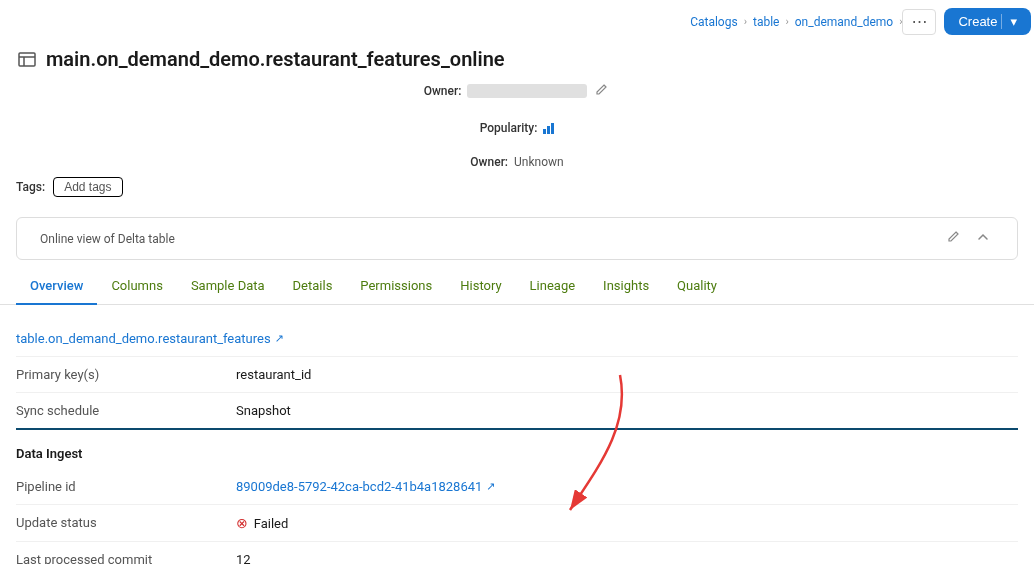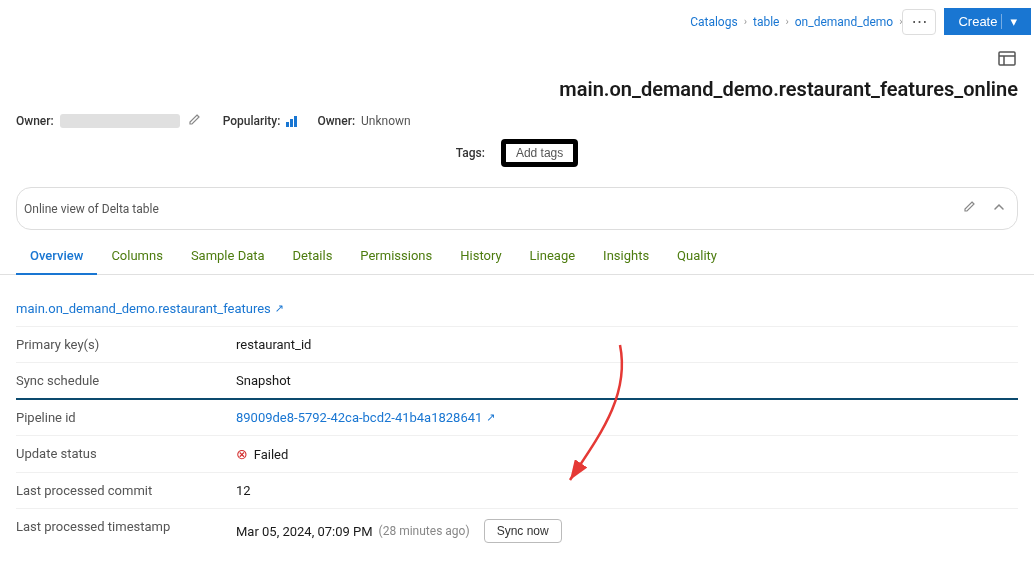--- a/index.html
+++ b/index.html
@@ -3,38 +3,38 @@
   <meta charset="utf-8">
   <style>
     * { box-sizing: border-box; margin: 0; padding: 0; }
     body { font-family: -apple-system, BlinkMacSystemFont, 'Segoe UI', Roboto, sans-serif; font-size: 13px; color: #1a1a1a; background: #fff; }
 
     .top-bar { display: flex; align-items: center; justify-content: flex-end; padding: 8px 3px; }
     .breadcrumb { display: flex; align-items: center; gap: 6px; font-size: 12px; color: #555; }
     .breadcrumb a { color: #1976d2; text-decoration: none; }
     .breadcrumb-sep { color: #999; font-size: 11px; }
     .top-actions { display: flex; align-items: center; gap: 8px; }
-    .create-btn { background: #1976d2; color: #fff; border: none; border-radius: 0; padding: 6px 14px; font-size: 13px; cursor: pointer; display: flex; align-items: center; gap: 4px; }
+    .create-btn { background: #1976d2; color: #fff; border: none; border-radius: 8px; padding: 6px 14px; font-size: 13px; cursor: pointer; display: flex; align-items: center; gap: 4px; }
     .create-btn-caret { border-left: 1px solid rgba(255,255,255,0.4); padding-left: 8px; }
     .more-btn { background: none; border: 1px solid #ddd; border-radius: 4px; padding: 4px 8px; cursor: pointer; color: #555; font-size: 16px; line-height: 1; }
 
     .page-header { padding: 4px 16px 10px; }
-    .page-title-row { display: flex; align-items: flex-end; gap: 8px; margin-bottom: 10px; flex-direction: column; }
+    .page-title-row { display: flex; align-items: center; gap: 8px; margin-bottom: 10px; }
     .table-icon { width: 22px; height: 22px; display: flex; align-items: center; justify-content: center; }
     .page-title { font-size: 20px; font-weight: 600; color: #1a1a1a; }
-    .meta-row { display: flex; align-items: center; gap: 20px; margin-bottom: 8px; }
+    .meta-row { display: flex; align-items: center; gap: 20px; margin-bottom: 8px; flex-direction: column; }
     .meta-item { display: flex; align-items: center; gap: 6px; font-size: 12px; color: #555; }
     .meta-label { font-weight: 500; color: #333; }
     .owner-placeholder { width: 120px; height: 14px; background: #e0e0e0; border-radius: 3px; display: inline-block; }
     .edit-icon-btn { background: none; border: none; cursor: pointer; color: #888; padding: 2px; }
-    .tags-row { display: flex; align-items: center; gap: 16px; margin-bottom: 10px; justify-content: center; }
+    .tags-row { display: flex; align-items: center; gap: 8px; margin-bottom: 10px; }
     .tags-label { font-size: 12px; font-weight: 500; color: #333; }
-    .add-tags-btn { border: 5px solid #000000; background: #fff; color: #555; border-radius: 4px; padding: 2px 10px; font-size: 12px; cursor: pointer; }
-
-    .info-box { border: 1px solid #ddd; border-radius: 15px; margin: 0 16px 0; display: flex; align-items: center; justify-content: space-between; padding: 10px 7px; }
+    .add-tags-btn { border: 1px solid #000000; background: #fff; color: #555; border-radius: 4px; padding: 2px 10px; font-size: 12px; cursor: pointer; }
+
+    .info-box { border: 1px solid #ddd; border-radius: 6px; margin: 0 16px 0; display: flex; align-items: center; justify-content: space-between; padding: 10px 23px; }
     .info-box-text { font-size: 12px; color: #555; }
     .info-box-actions { display: flex; align-items: center; gap: 8px; }
     .icon-btn { background: none; border: none; cursor: pointer; color: #888; padding: 2px 4px; font-size: 14px; }
 
     .tabs { display: flex; border-bottom: 1px solid #e0e0e0; padding: 0 16px; margin-top: 8px; }
     .tab { padding: 10px 14px; font-size: 13px; color: #4d7c0f; cursor: pointer; border-bottom: 2px solid transparent; margin-bottom: -1px; text-decoration: none; }
     .tab.active { color: #1976d2; border-bottom-color: #1976d2; font-weight: 500; }
 
     .content { padding: 16px 16px; position: relative; }
     .field-row { display: flex; align-items: flex-start; padding: 10px 0; border-bottom: 1px solid #f0f0f0; }
@@ -151,36 +151,39 @@
   <a class="tab">Insights</a>
   <a class="tab">Quality</a>
 </div>
 
 <div class="content">
 
 
   <div class="field-row">
     <div class="field-value">
       <a href="#" class="field-link">
-        <span>main.on_demand_demo.restaurant_features</span>
+        <span>table.on_demand_demo.restaurant_features</span>
         <span class="external-icon">↗</span>
       </a>
     </div>
   </div>
 
   <div class="field-row">
     <div class="field-label">Primary key(s)</div>
     <div class="field-value">restaurant_id</div>
   </div>
 
   <div class="field-row" style="border-bottom: 2px solid #0c4a6e;">
     <div class="field-label">Sync schedule</div>
     <div class="field-value">Snapshot</div>
   </div>
 
+  <div style="margin-top: 16px; margin-bottom: 8px;">
+    <div class="section-title">Data Ingest</div>
+  </div>
 
   <div class="field-row">
     <div class="field-label">Pipeline id</div>
     <div class="field-value">
       <a href="#" class="field-link">
         <span>89009de8-5792-42ca-bcd2-41b4a1828641</span>
         <span class="external-icon">↗</span>
       </a>
     </div>
   </div>

